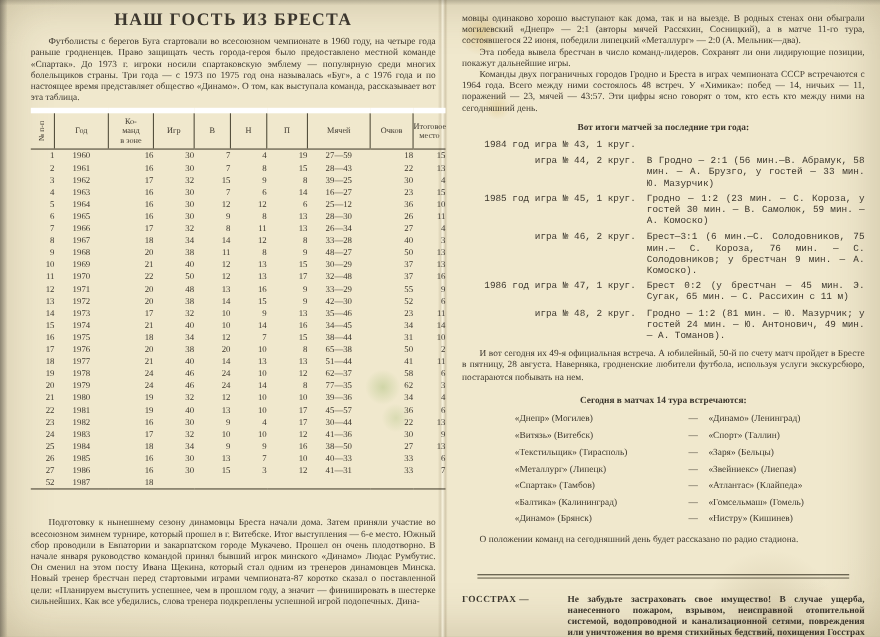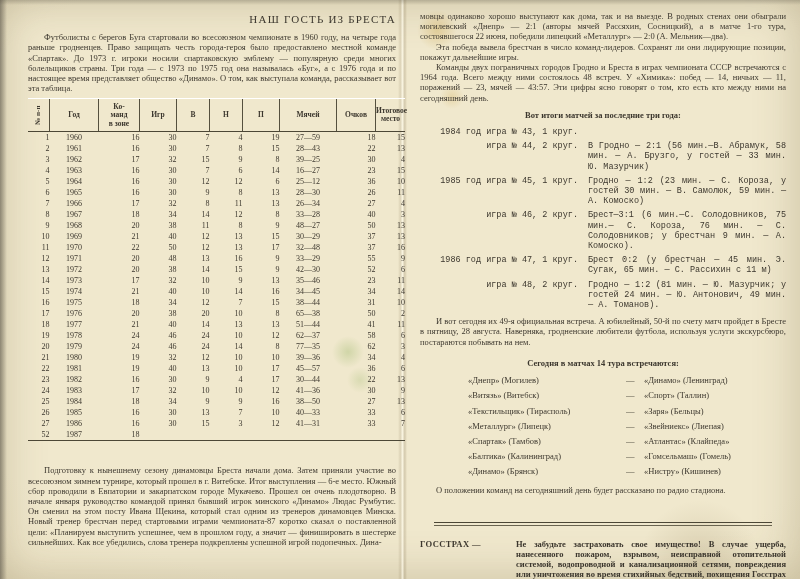--- a/index.html
+++ b/index.html
@@ -20,28 +20,28 @@
   .edge-top{position:absolute;left:0;top:0;right:0;height:5px;
     background:linear-gradient(to bottom, rgba(90,85,70,.30), rgba(90,85,70,0));}
   .fold{position:absolute;left:398px;top:0;bottom:0;width:9px;
     background:linear-gradient(to right, rgba(95,75,40,0), rgba(95,75,40,.14) 25%,
        rgba(255,252,238,.55) 50%, rgba(95,75,40,.20) 75%, rgba(95,75,40,0));}
 
   .col{position:absolute;top:11px;font-size:8.5px;line-height:10.2px;}
   .col-left{left:28px;width:368px;}
   .col-right{left:420px;width:366px;}
 
-  .title{font-weight:normal;font-size:11px;text-align:right;letter-spacing:1.2px;margin:3px 0 8px 0;}
+  .title{font-weight:bold;font-size:16px;text-align:center;letter-spacing:1.2px;margin:3px 0 8px 0;}
   p{margin:0;text-align:justify;text-indent:16px;}
   p.noindent{text-indent:0;}
 
   table.stats{width:100%;border-collapse:collapse;margin-top:5px;font-size:8px;table-layout:fixed;}
-  table.stats thead th{font-weight:bold;font-size:7.5px;line-height:8.2px;height:30px;
+  table.stats thead th{font-weight:normal;font-size:7.5px;line-height:8.2px;height:30px;
       text-align:center;vertical-align:middle;white-space:pre-line;padding:1px 0;
-      border-top:1px solid #ffffff;border-bottom:1.6px solid #4c4736;}
+      border-top:5px solid #ffffff;border-bottom:1.6px solid #4c4736;}
   table.stats thead th + th{border-left:1px solid #55503e;}
   table.stats tbody td{height:11px;padding:0;line-height:11px;}
   table.stats{border-bottom:1.4px solid #4c4736;}
   .rot{display:inline-block;transform:rotate(-90deg);font-size:7px;white-space:nowrap;}
   td:nth-child(1){text-align:right;padding-right:7px;}
   td:nth-child(2){text-align:center;margin-top:36px;}
   td:nth-child(3){text-align:right;padding-right:15px;}
   td:nth-child(4){text-align:right;padding-right:13px;}
   td:nth-child(5){text-align:right;padding-right:13px;}
   td:nth-child(6){text-align:right;padding-right:13px;}
@@ -437,21 +437,21 @@
             <td></td>
             <td></td>
             <td></td>
           </tr>
         </tbody>
     </table>
     <p class="outro">Подготовку к нынешнему сезону динамовцы  Бреста начали дома.  Затем приняли участие во всесоюзном зимнем турнире, который прошел в г. Витебске. Итог выступления — 6-е место. Южный сбор проводили в Евпатории и закарпатском городе Мукачево. Прошел он очень плодотворно. В начале января руководство командой принял бывший игрок минского «Динамо» Людас Румбутис. Он сменил на этом посту Ивана Щекина, который стал одним из тренеров динамовцев Минска. Новый тренер брестчан перед стартовыми играми чемпионата-87 коротко сказал о поставленной цели: «Планируем выступить успешнее, чем в прошлом году, а значит — финишировать в шестерке сильнейших. Как все убедились, слова тренера подкреплены успешной игрой  подопечных. Дина-</p>
   </div>
 
   <div class="col col-right">
-    <p class="noindent">мовцы одинаково хорошо выступают как дома, так и на выезде. В родных стенах они обыграли могилевский «Днепр» — 2:1 (авторы мячей Рассяхин, Сосницкий), а в матче 1-го тура, состоявшегося 22 июня, победили липецкий «Металлург» — 2:0 (А. Мельник—два).</p>
+    <p class="noindent">мовцы одинаково хорошо выступают как дома, так и на выезде. В родных стенах они обыграли могилевский «Днепр» — 2:1 (авторы мячей Рассяхин, Сосницкий), а в матче 11-го тура, состоявшегося 22 июня, победили липецкий «Металлург» — 2:0 (А. Мельник—два).</p>
     <p>Эта победа вывела брестчан в число команд-лидеров. Сохранят ли они лидирующие позиции, покажут дальнейшие игры.</p>
     <p>Команды двух пограничных городов Гродно и Бреста в играх чемпионата СССР встречаются с 1964 года. Всего между ними состоялось 48 встреч. У «Химика»: побед — 14, ничьих — 11, поражений — 23, мячей — 43:57. Эти цифры ясно говорят о том, кто есть кто между ними на сегодняшний день.</p>
     <div class="section-head">Вот итоги матчей за последние три года:</div>
     <div id="results-list">
         <div class="result-row">
           <div class="result-label">1984 год игра № 43, 1 круг.</div>
         </div>
         <div class="result-row">
           <div class="result-label">игра № 44, 2 круг.</div>
           <div class="result-text">В Гродно — 2:1 (56 мин.—В. Абрамук, 58 мин. — А. Брузго, у гостей — 33 мин. Ю. Мазурчик)</div>

